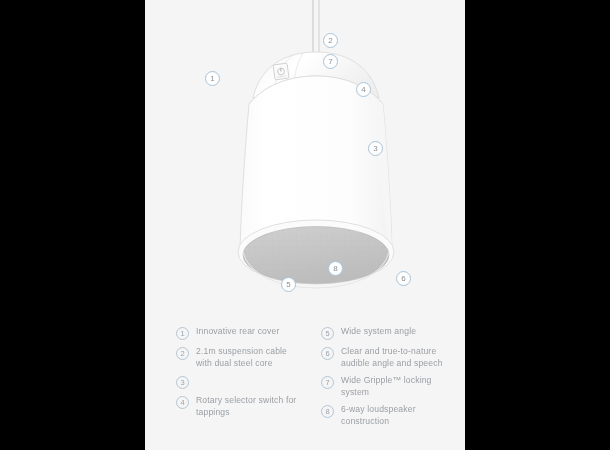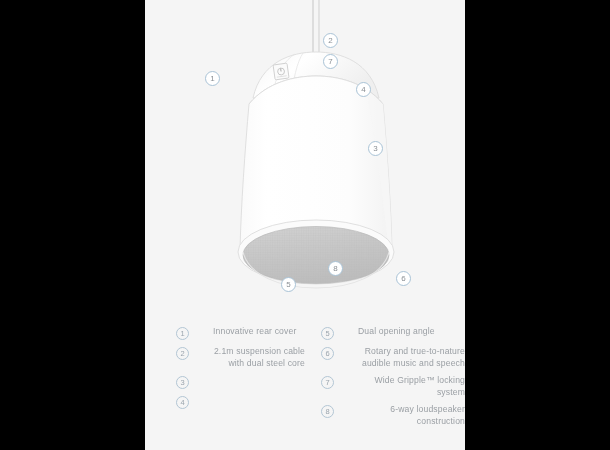--- a/index.html
+++ b/index.html
@@ -89,27 +89,26 @@
     border: 1px solid #b3c6d4;
     background: transparent;
     color: #9aa4ad;
     font-size: 7.5px;
     line-height: 11px;
     text-align: center;
     margin-top: 1px;
     box-sizing: border-box;
   }
   .legend-text {
-    margin-left: 24px;
+    margin-left: 7px;
     color: #9a9fa4;
     font-size: 8.6px;
     line-height: 11.5px;
     letter-spacing: 0.15px;
     max-width: 112px;
-    text-align: right;
   }
 </style>
 </head>
 <body>
 
 <div id="stage">
 
   <div id="page">
 
     <div id="illustration">
@@ -194,31 +193,32 @@
         </div>
         <div class="legend-item">
           <span class="legend-bullet">2</span>
           <span class="legend-text">2.1m suspension cable with dual steel core</span>
         </div>
         <div class="legend-item">
           <span class="legend-bullet">3</span>
         </div>
         <div class="legend-item">
           <span class="legend-bullet">4</span>
+          <span class="legend-text">Rotary selector switch for tappings</span>
         </div>
       </div>
 
       <div class="legend-col right">
         <div class="legend-item">
           <span class="legend-bullet">5</span>
-          <span class="legend-text">Dual opening angle</span>
+          <span class="legend-text">Wide system angle</span>
         </div>
         <div class="legend-item">
           <span class="legend-bullet">6</span>
-          <span class="legend-text">Rotary and true-to-nature audible music and speech</span>
+          <span class="legend-text">Clear and true-to-nature audible angle and speech</span>
         </div>
         <div class="legend-item">
           <span class="legend-bullet">7</span>
           <span class="legend-text">Wide Gripple™ locking system</span>
         </div>
         <div class="legend-item">
           <span class="legend-bullet">8</span>
           <span class="legend-text">6-way loudspeaker construction</span>
         </div>
       </div>

